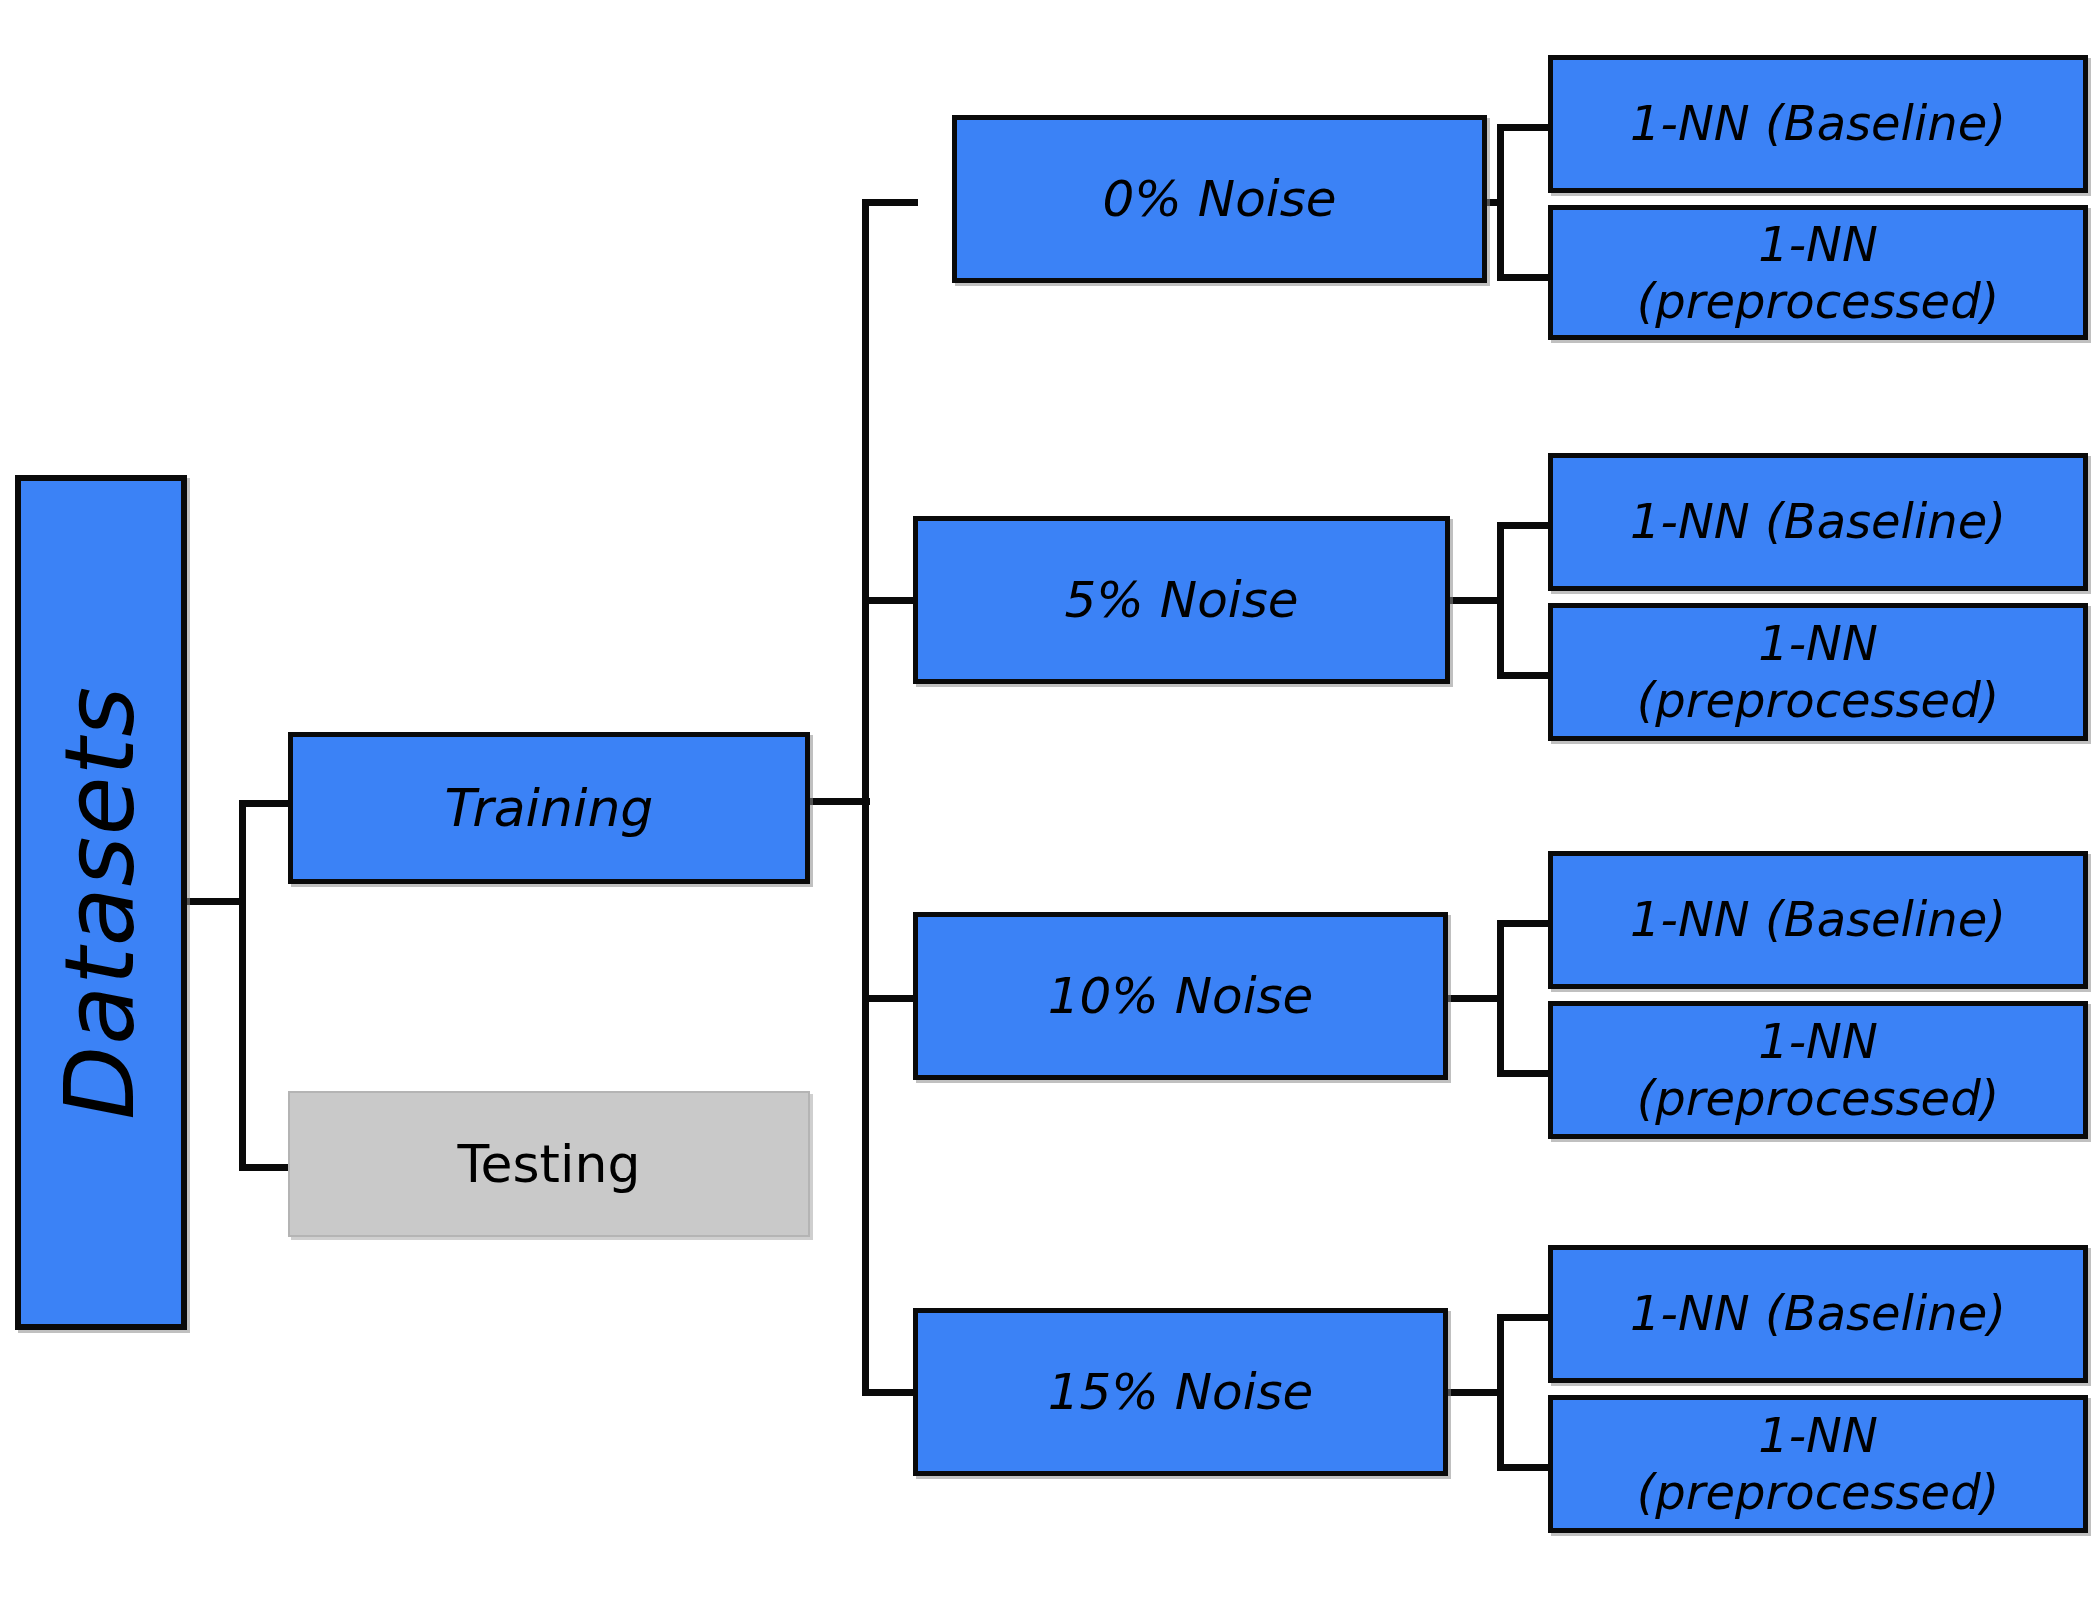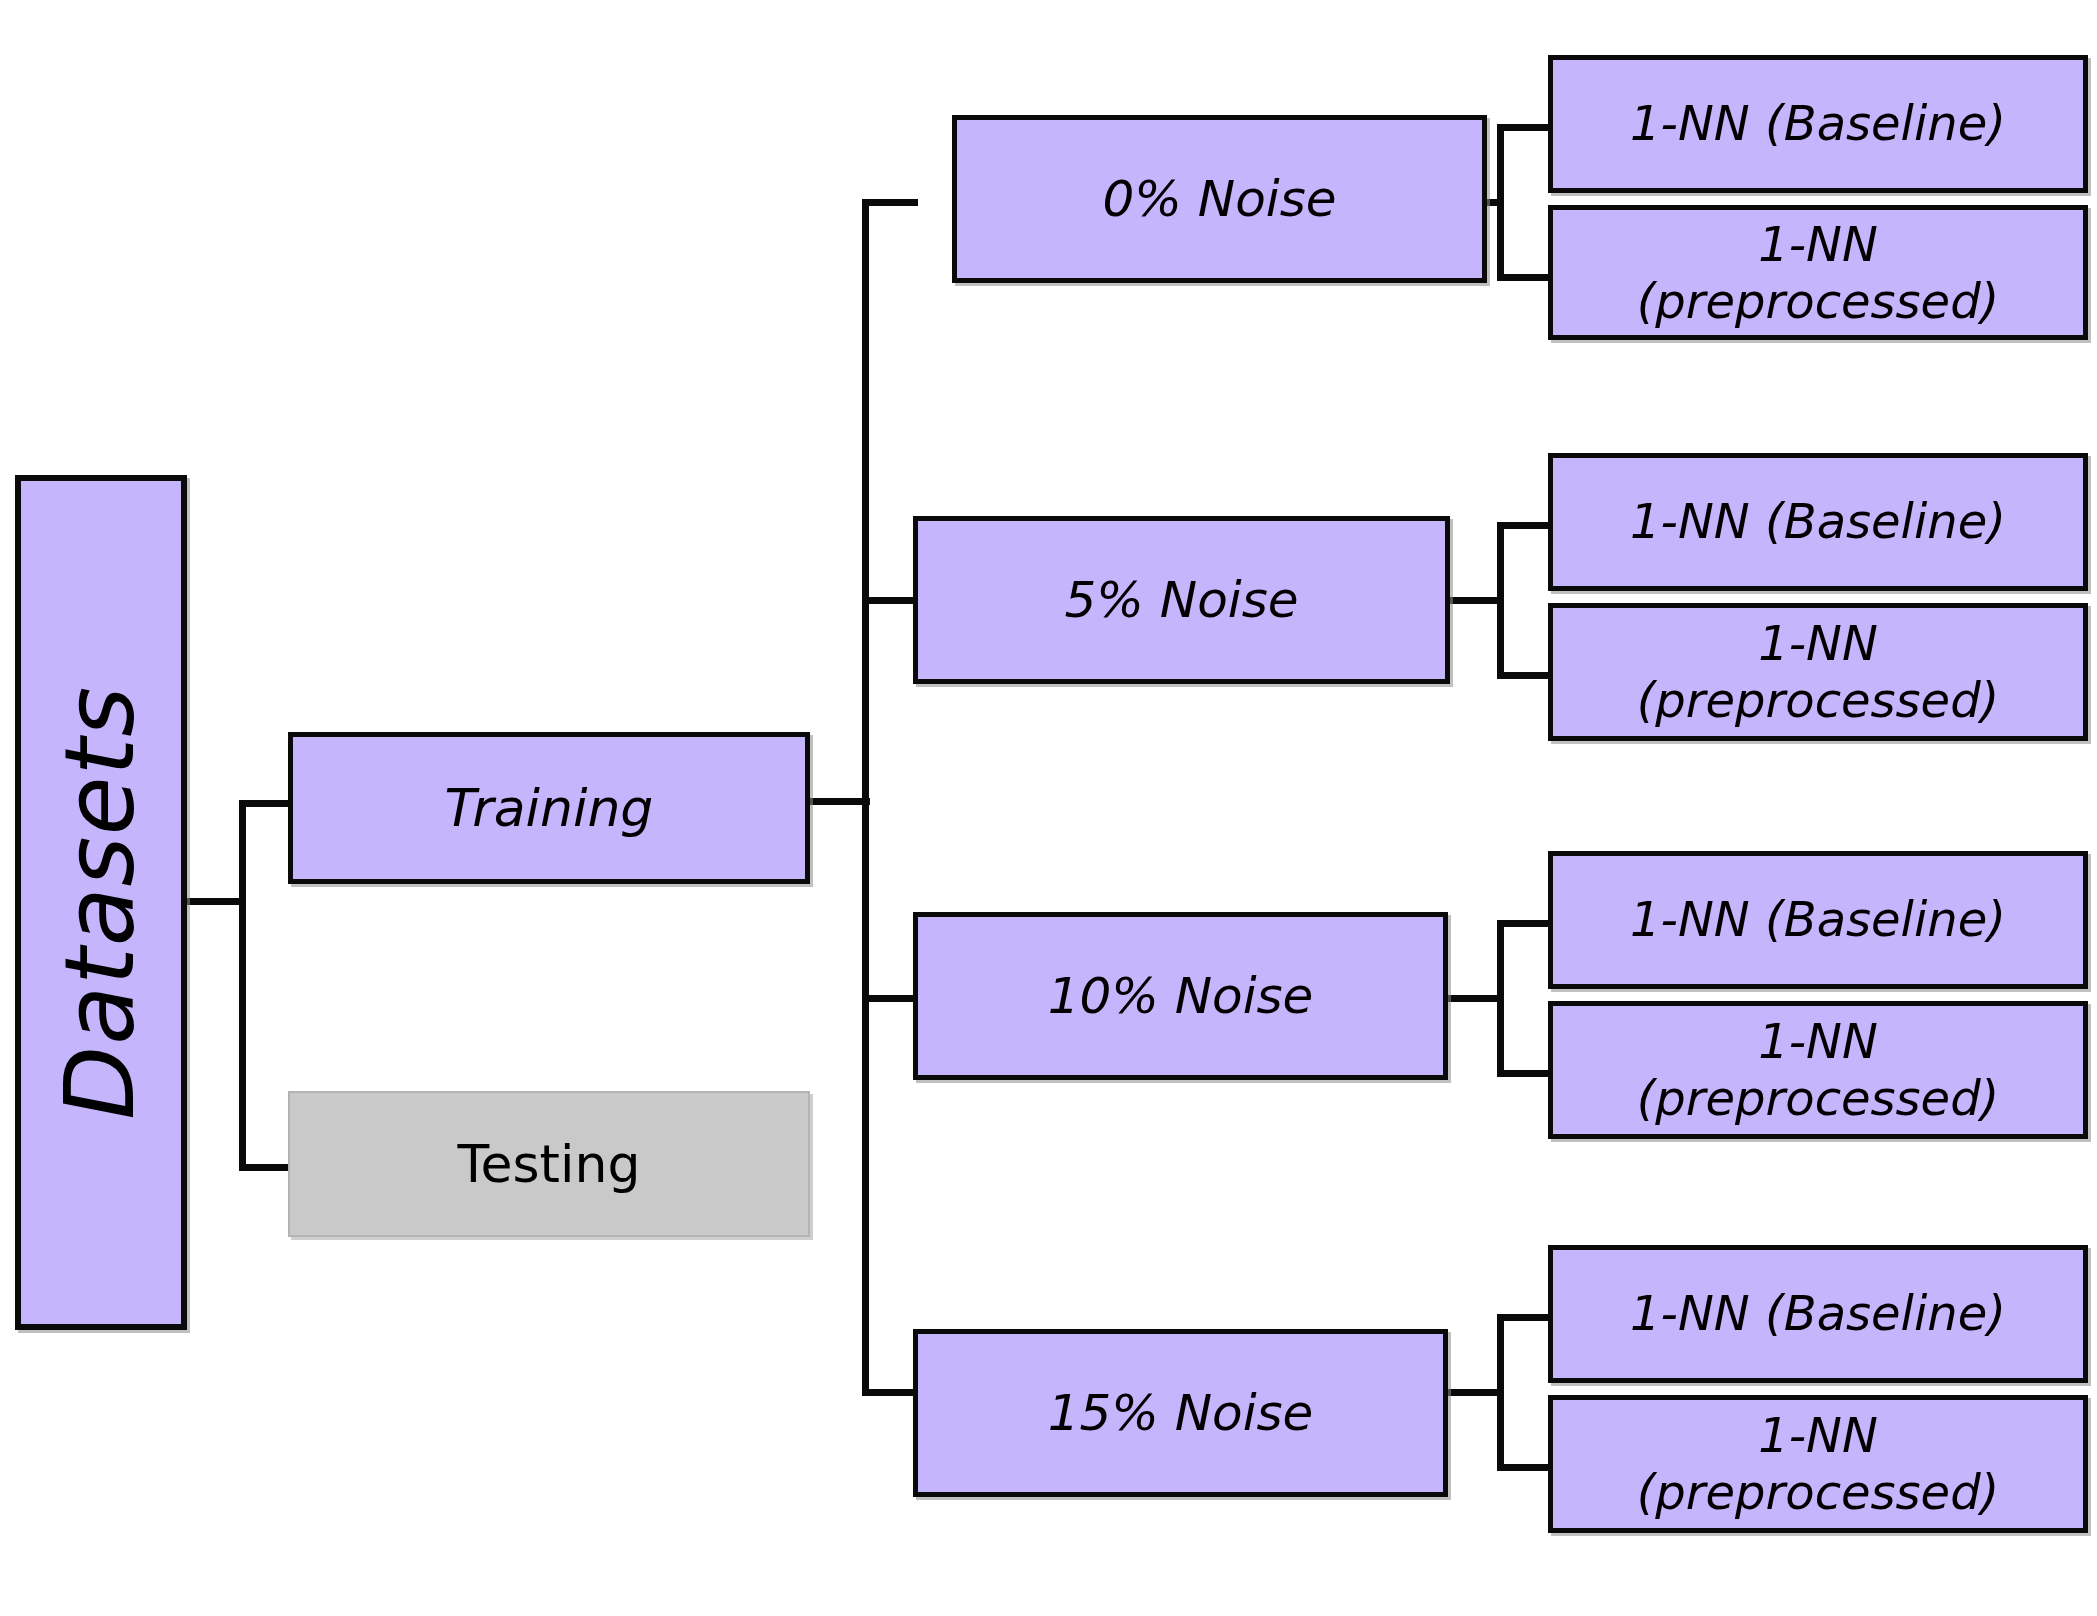--- a/index.html
+++ b/index.html
@@ -12,21 +12,21 @@
     width: 2097px;
     height: 1616px;
     background: #ffffff;
     font-family: "DejaVu Sans", sans-serif;
     overflow: hidden;
   }
   
   .node {
     position: absolute;
     box-sizing: border-box;
-    background: #c4b5fd;
+    background: #3b82f6;
     border: 5px solid #0a0a0a;
     display: flex;
     align-items: center;
     justify-content: center;
     text-align: center;
     font-style: italic;
     color: #000000;
     line-height: 1.12;
     z-index: 3;
     box-shadow: 3px 3px 0 rgba(140,140,140,0.55);
@@ -128,21 +128,21 @@
 
   <div class="node node-noise" style="left:913px; top:115px; width:535px; height:168px;margin-left:39px;">
     <span>0% Noise</span>
   </div>
   <div class="node node-noise" style="left:913px; top:516px; width:537px; height:168px;text-align:center;">
     <span>5% Noise</span>
   </div>
   <div class="node node-noise" style="left:913px; top:912px; width:535px; height:168px;">
     <span>10% Noise</span>
   </div>
-  <div class="node node-noise" style="left:913px; top:1308px; width:535px; height:168px;margin-top:21px;">
+  <div class="node node-noise" style="left:913px; top:1308px; width:535px; height:168px;">
     <span>15% Noise</span>
   </div>
 
   <div class="node node-leaf" style="left: 1548px; top: 55px; width: 540px; height: 138px;">
     <span>1-NN (Baseline)</span>
   </div>
   <div class="node node-leaf leaf-two-line" style="left: 1548px; top: 205px; width: 540px; height: 135px;">
     <div>
       <div>1-NN</div>
       <div>(preprocessed)</div>

